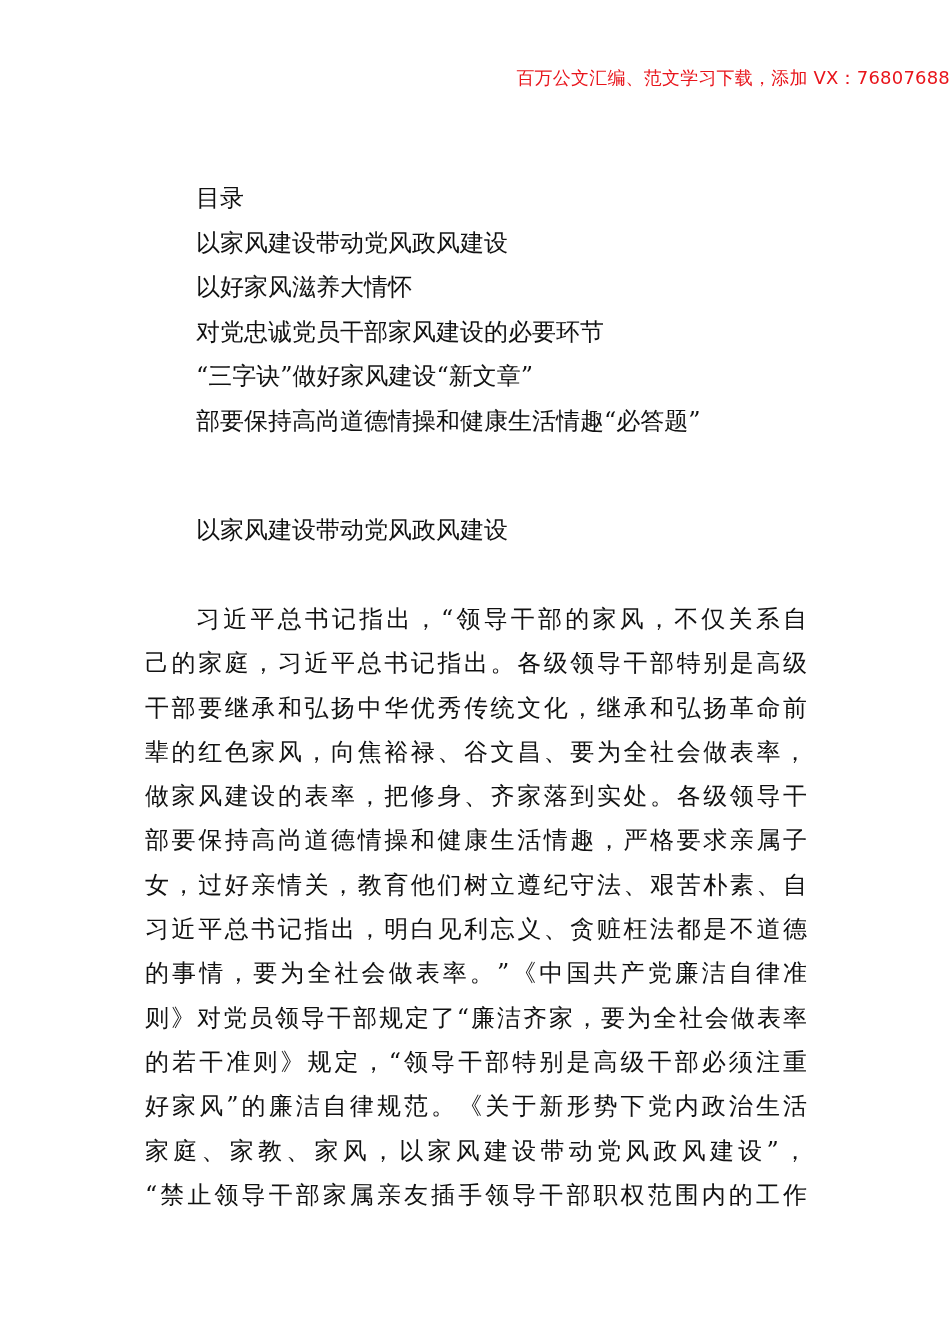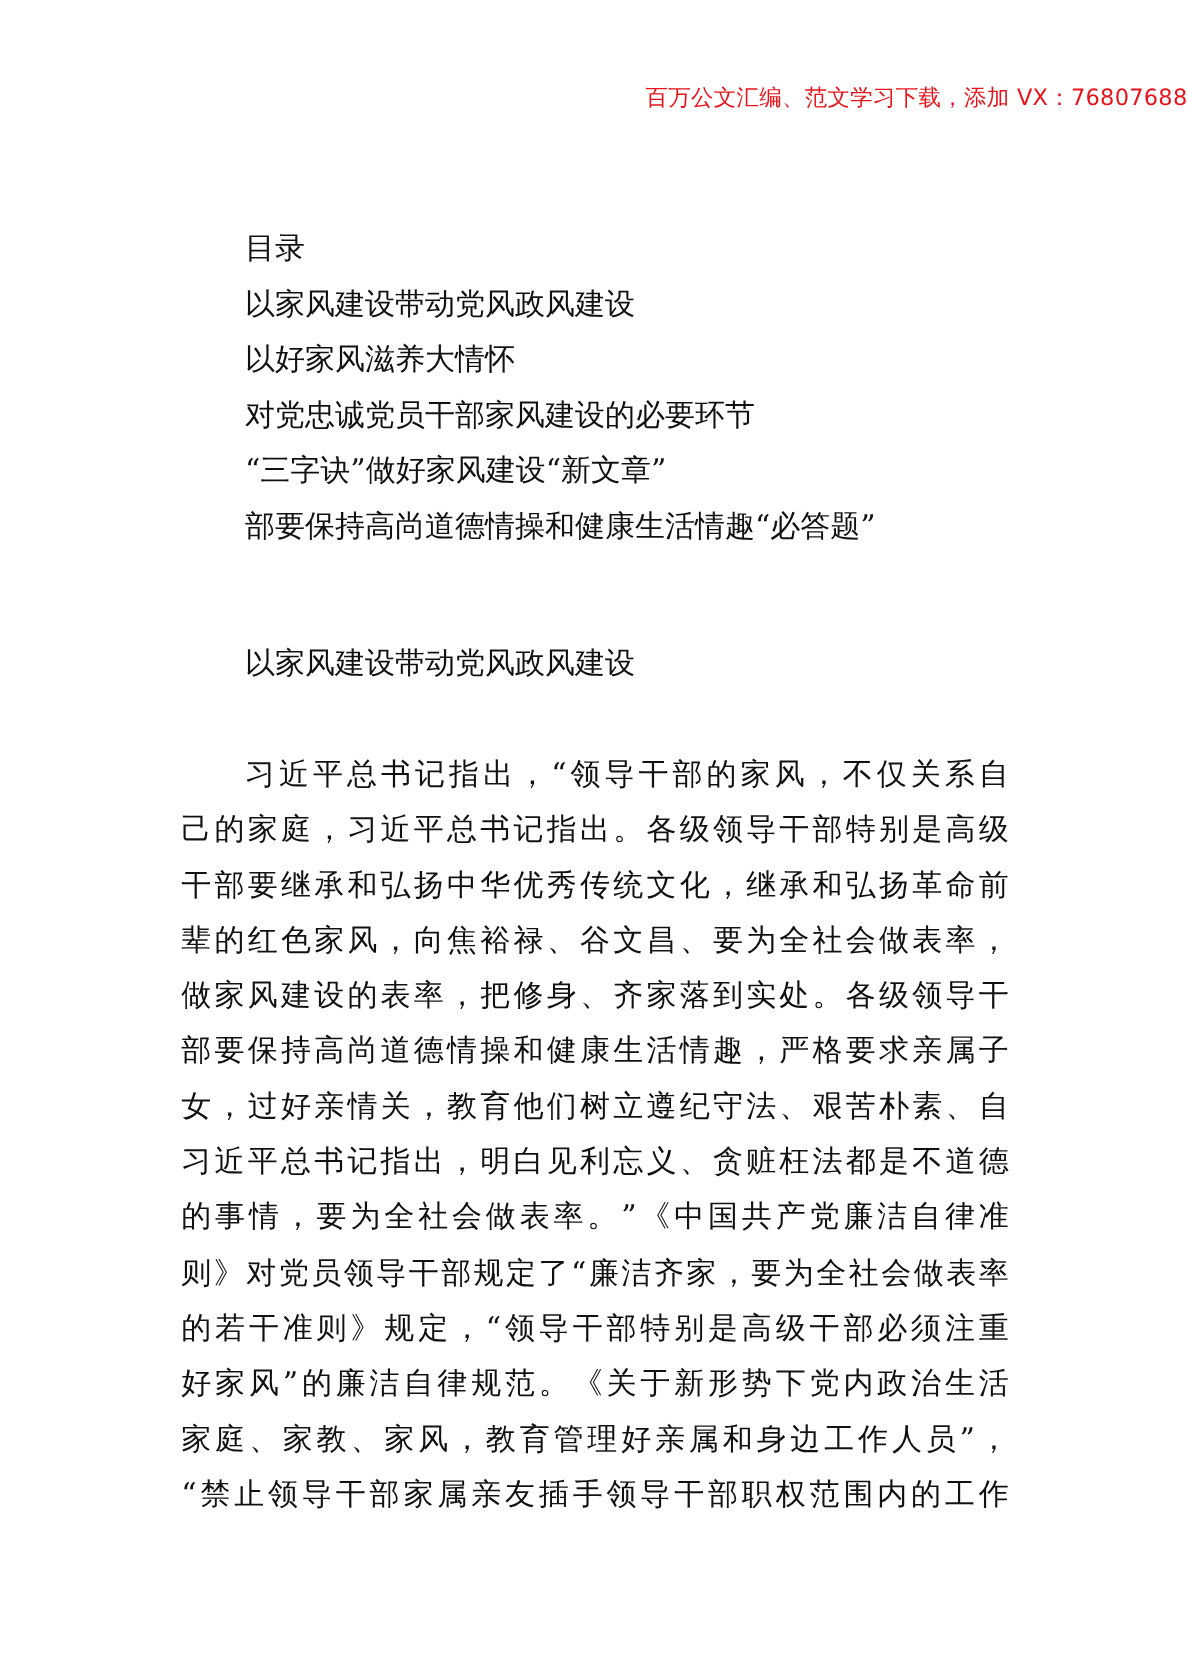--- a/index.html
+++ b/index.html
@@ -86,15 +86,15 @@
   <div class="body-line">干部要继承和弘扬中华优秀传统文化，继承和弘扬革命前</div>
   <div class="body-line">辈的红色家风，向焦裕禄、谷文昌、要为全社会做表率，</div>
   <div class="body-line">做家风建设的表率，把修身、齐家落到实处。各级领导干</div>
   <div class="body-line">部要保持高尚道德情操和健康生活情趣，严格要求亲属子</div>
   <div class="body-line">女，过好亲情关，教育他们树立遵纪守法、艰苦朴素、自</div>
   <div class="body-line">习近平总书记指出，明白见利忘义、贪赃枉法都是不道德</div>
   <div class="body-line">的事情，要为全社会做表率。”《中国共产党廉洁自律准</div>
   <div class="body-line">则》对党员领导干部规定了“廉洁齐家，要为全社会做表率</div>
   <div class="body-line">的若干准则》规定，“领导干部特别是高级干部必须注重</div>
   <div class="body-line">好家风”的廉洁自律规范。《关于新形势下党内政治生活</div>
-  <div class="body-line">家庭、家教、家风，教育管理好亲属和身边工作人员”，</div>
+  <div class="body-line">家庭、家教、家风，以家风建设带动党风政风建设”，</div>
   <div class="body-line">“禁止领导干部家属亲友插手领导干部职权范围内的工作</div>
 </div>
 
 </body></html>

